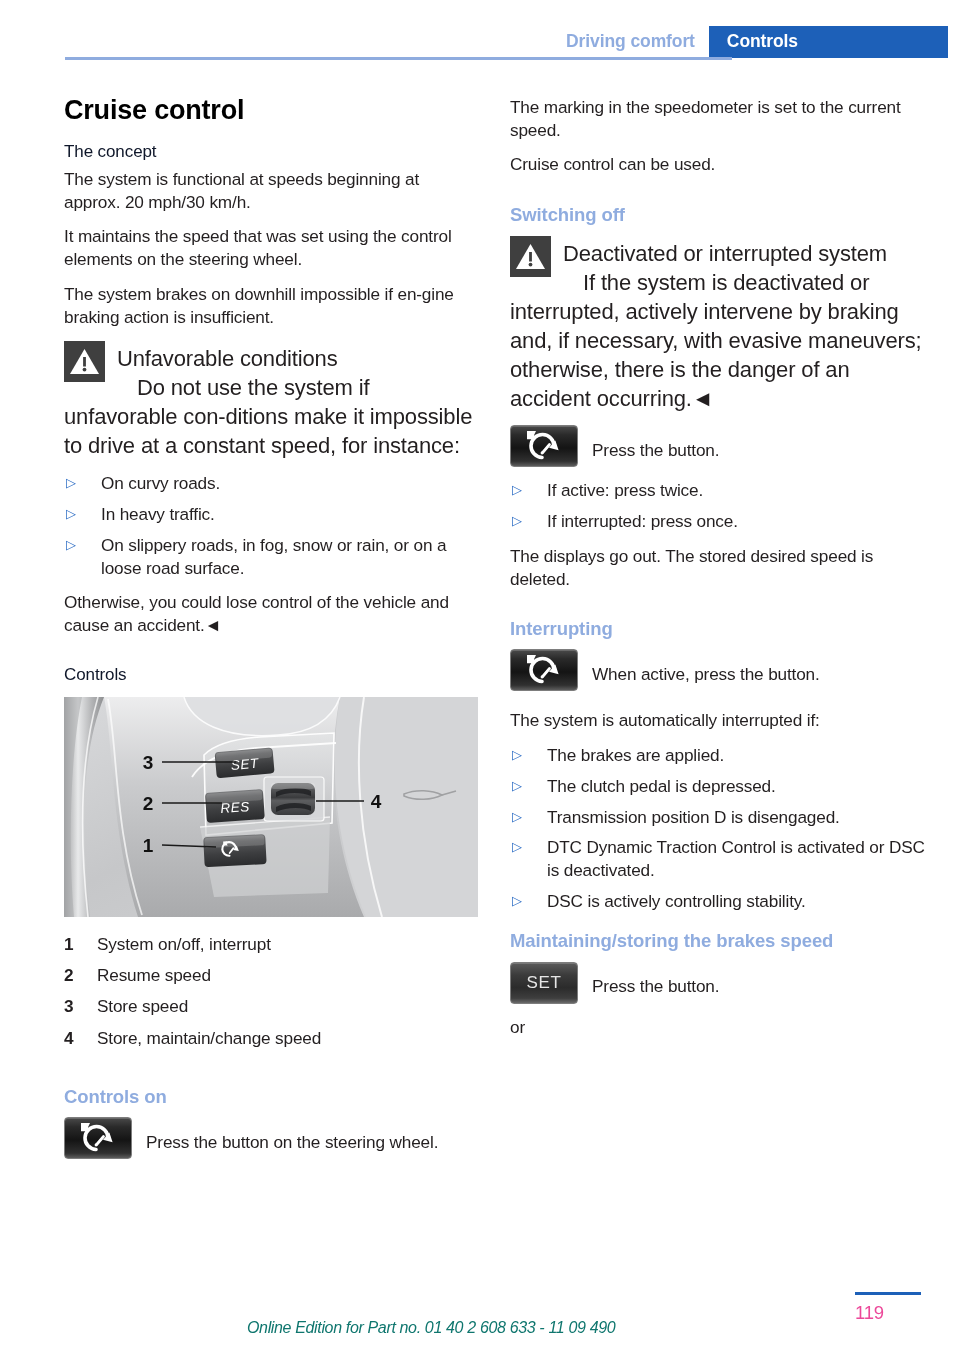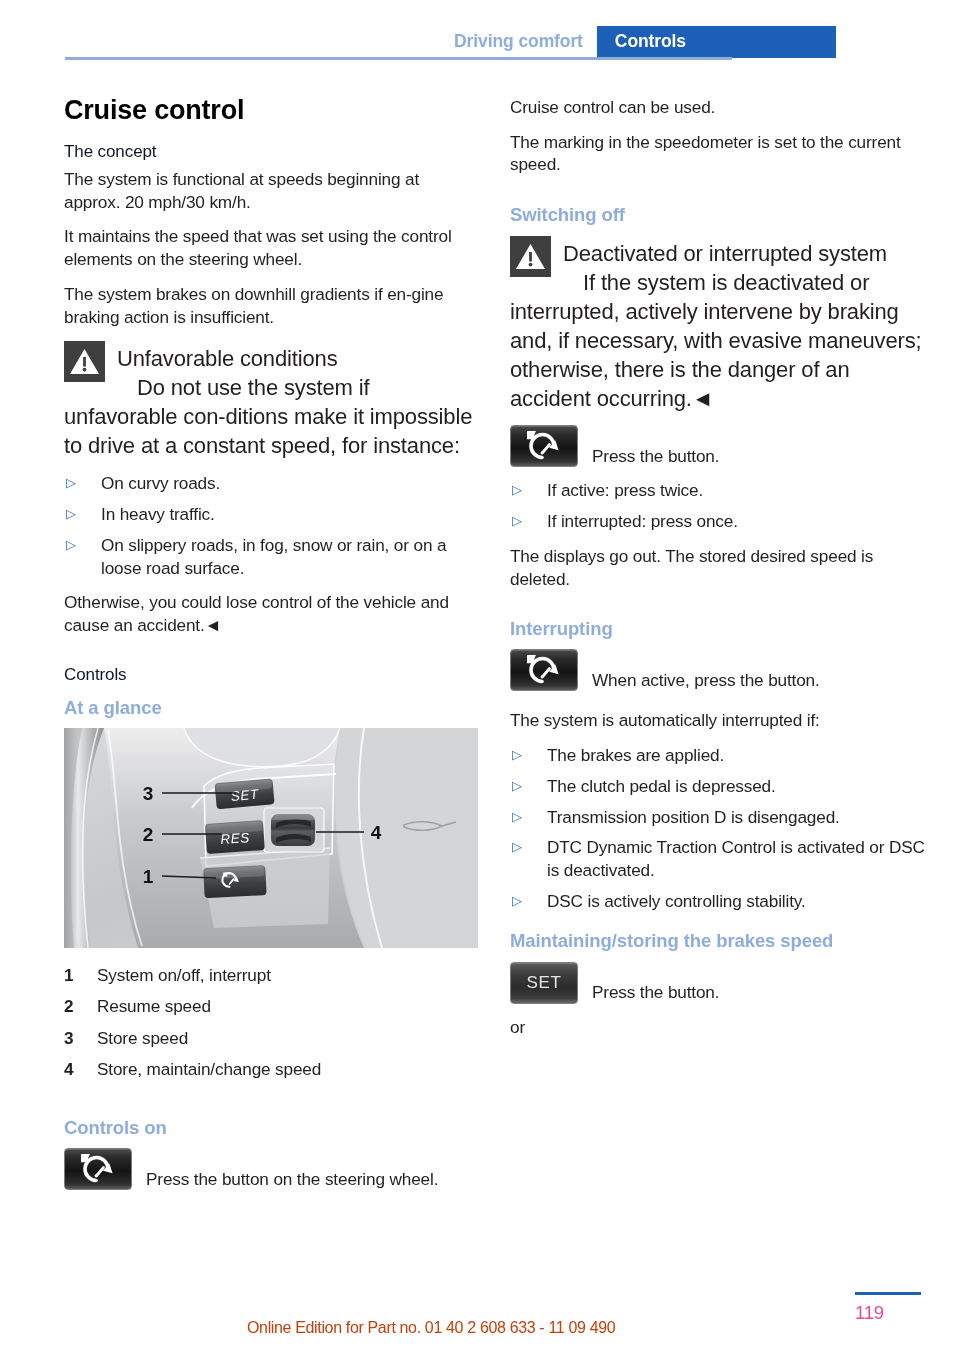--- a/index.html
+++ b/index.html
@@ -14,21 +14,21 @@
     font-family: "Liberation Sans", sans-serif;
     color: #231f20;
     overflow: hidden;
   }
 
   
   .header {
     position: absolute;
     top: 26px;
     left: 0;
-    width: 836px;
+    width: 948px;
     height: 32px;
   }
   .header-tabs {
     position: absolute;
     right: 0;
     top: 0;
     display: flex;
     align-items: stretch;
     height: 32px;
   }
@@ -162,21 +162,21 @@
     position: relative;
   }
   .warn-icon svg { display: block; }
   .warn-title { display: block; padding-top: 4px; }
   .warn-body  { display: block; text-indent: 20px; }
   .clearfix::after { content: ""; display: block; clear: both; }
 
   
   .btnrow {
     display: flex;
-    align-items: flex-end;
+    align-items: center;
     margin: 0 0 12px 0;
   }
   .btnrow .label {
     font-size: 17.2px;
     line-height: 1.32;
     letter-spacing: -0.15px;
     padding-top: 8px;
     padding-left: 14px;
   }
 
@@ -232,22 +232,23 @@
     top: 1302px;
     font-size: 18.5px;
     color: #ec4899;
     letter-spacing: -0.2px;
   }
   .footer-note {
     position: absolute;
     left: 247px;
     top: 1319px;
     font-size: 16px;
-    color: #c2410c;
+    color: #0f766e;
     letter-spacing: -0.35px;
+    font-style: italic;
   }
 </style>
 </head>
 <body>
 
 <div class="header">
   <div class="header-tabs">
     <div class="tab-inactive">Driving comfort</div>
     <div class="tab-active">Controls</div>
   </div>
@@ -255,21 +256,21 @@
 <div class="header-rule"></div>
 
 <div class="col col-left">
 
   <h1 class="title">Cruise control</h1>
 
   <h2 class="head-dark">The concept</h2>
 
   <p class="body">The system is functional at speeds beginning at approx. 20 mph/30 km/h.</p>
   <p class="body">It maintains the speed that was set using the control elements on the steering wheel.</p>
-  <p class="body">The system brakes on downhill gradients if en‑gine braking action is insufficient.</p>
+  <p class="body">The system brakes on downhill impossible if en‑gine braking action is insufficient.</p>
 
   <div class="warn clearfix">
     <div class="warn-icon">
       <svg width="41" height="41" viewBox="0 0 41 41">
         <polygon points="20.5,8 35,33 6,33" fill="#ffffff"></polygon>
         <rect x="19.1" y="16" width="2.8" height="9.5" fill="#3f3f3f"></rect>
         <circle cx="20.5" cy="28.6" r="1.9" fill="#3f3f3f"></circle>
       </svg>
     </div>
     <span class="warn-title">Unfavorable conditions</span>
@@ -292,21 +293,20 @@
   </ul>
 
   <p class="body">Otherwise, you could lose control of the vehicle and cause an accident.◄</p>
 
   <div class="gap-md"></div>
 
   <h2 class="head-dark">Controls</h2>
 
   <div class="gap-sm"></div>
 
-  <h3 class="head-light">At a glance</h3>
 
   <div class="figure">
     <svg width="414" height="220" viewBox="0 0 414 220">
       <defs>
         <linearGradient id="gBg" x1="0" y1="0" x2="1" y2="1">
           <stop offset="0%" stop-color="#d9dadc"></stop>
           <stop offset="45%" stop-color="#c6c7c9"></stop>
           <stop offset="100%" stop-color="#d3d4d6"></stop>
         </linearGradient>
         <linearGradient id="gRim" x1="0" y1="0" x2="1" y2="0">
@@ -446,22 +446,22 @@
         <circle cx="18" cy="23" r="1.4" fill="#ffffff"></circle>
       </svg>
     </div>
     <div class="label">Press the button on the steering wheel.</div>
   </div>
 
 </div>
 
 <div class="col col-right">
 
+  <p class="body">The marking in the speedometer is set to the current speed.</p>
   <p class="body">Cruise control can be used.</p>
-  <p class="body">The marking in the speedometer is set to the current speed.</p>
 
   <div class="gap-md"></div>
 
   <h3 class="head-light">Switching off</h3>
 
   <div class="warn clearfix">
     <div class="warn-icon">
       <svg width="41" height="41" viewBox="0 0 41 41">
         <polygon points="20.5,8 35,33 6,33" fill="#ffffff"></polygon>
         <rect x="19.1" y="16" width="2.8" height="9.5" fill="#3f3f3f"></rect>

